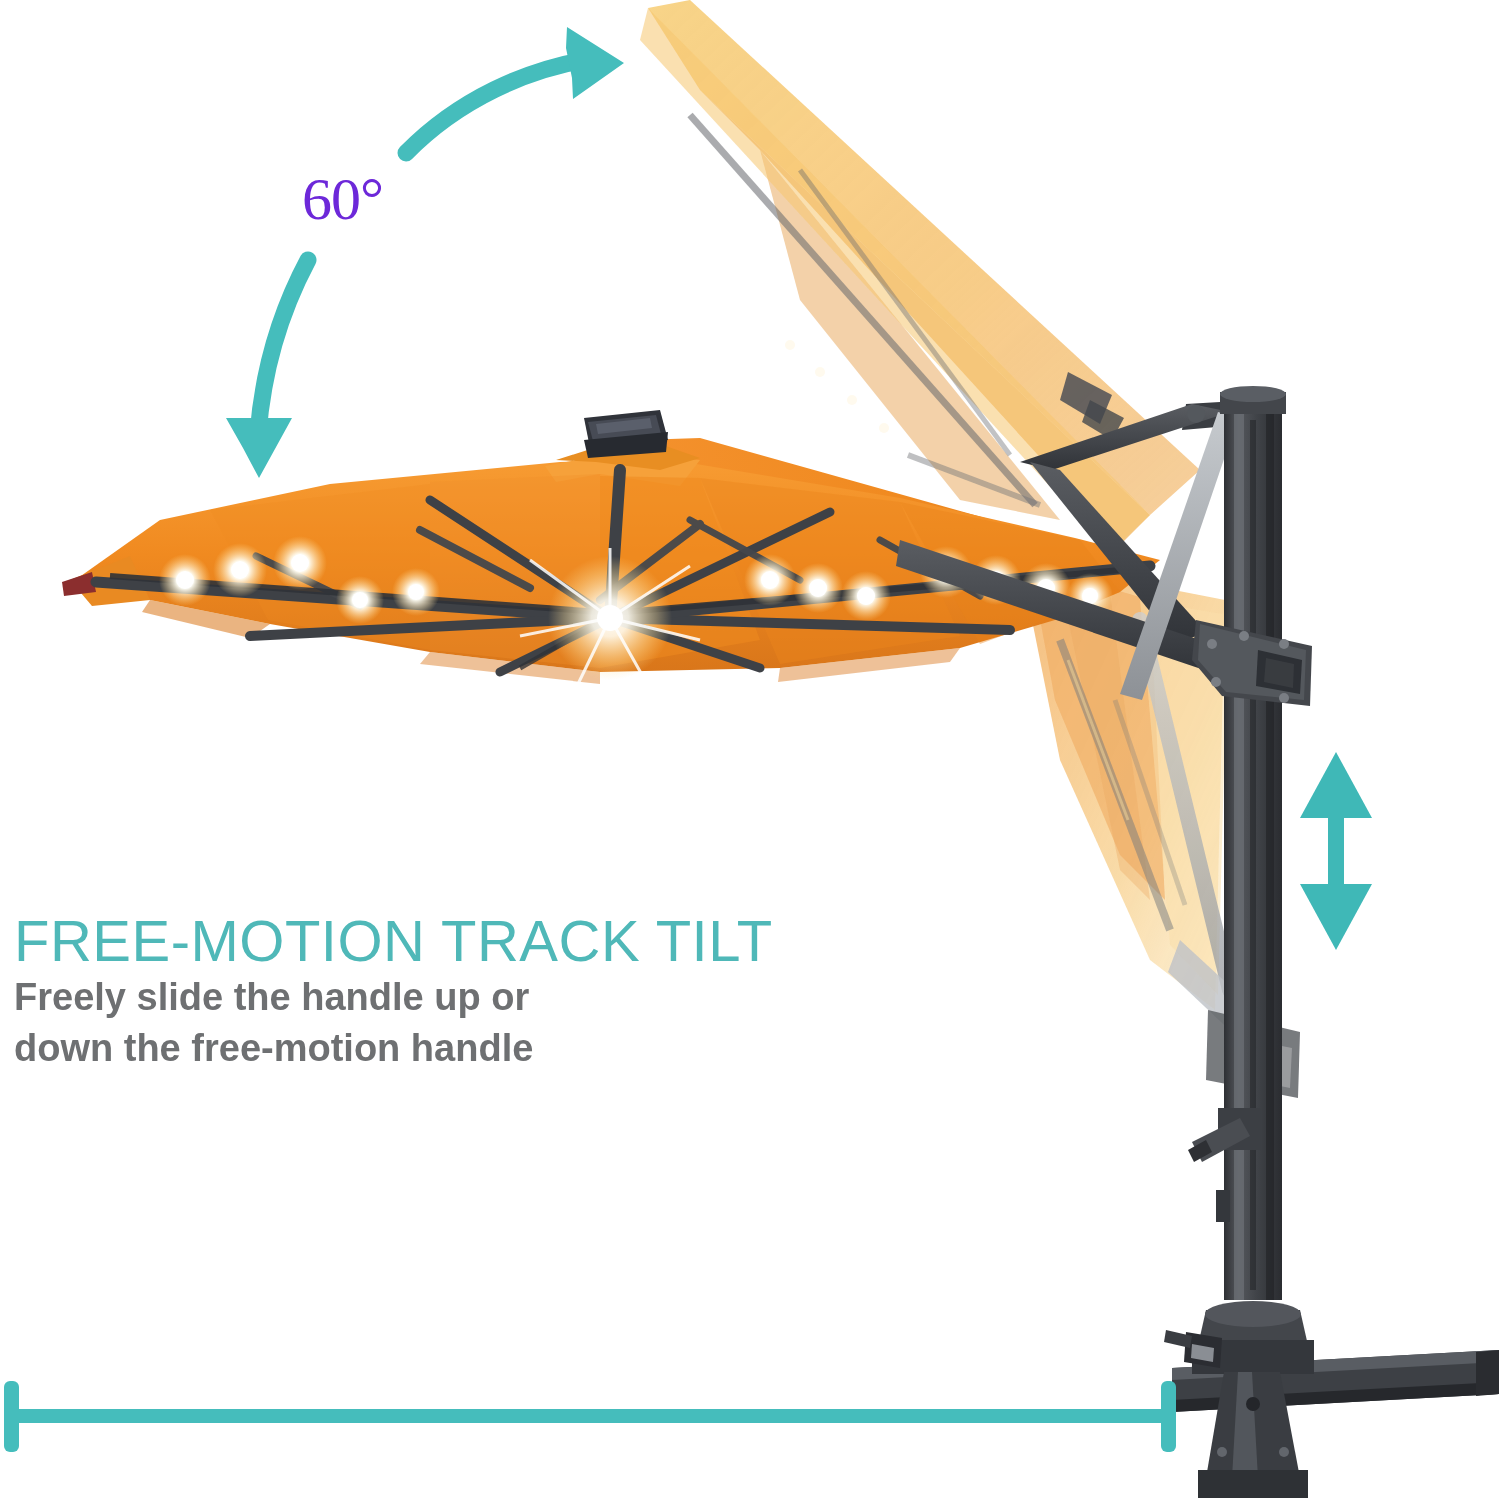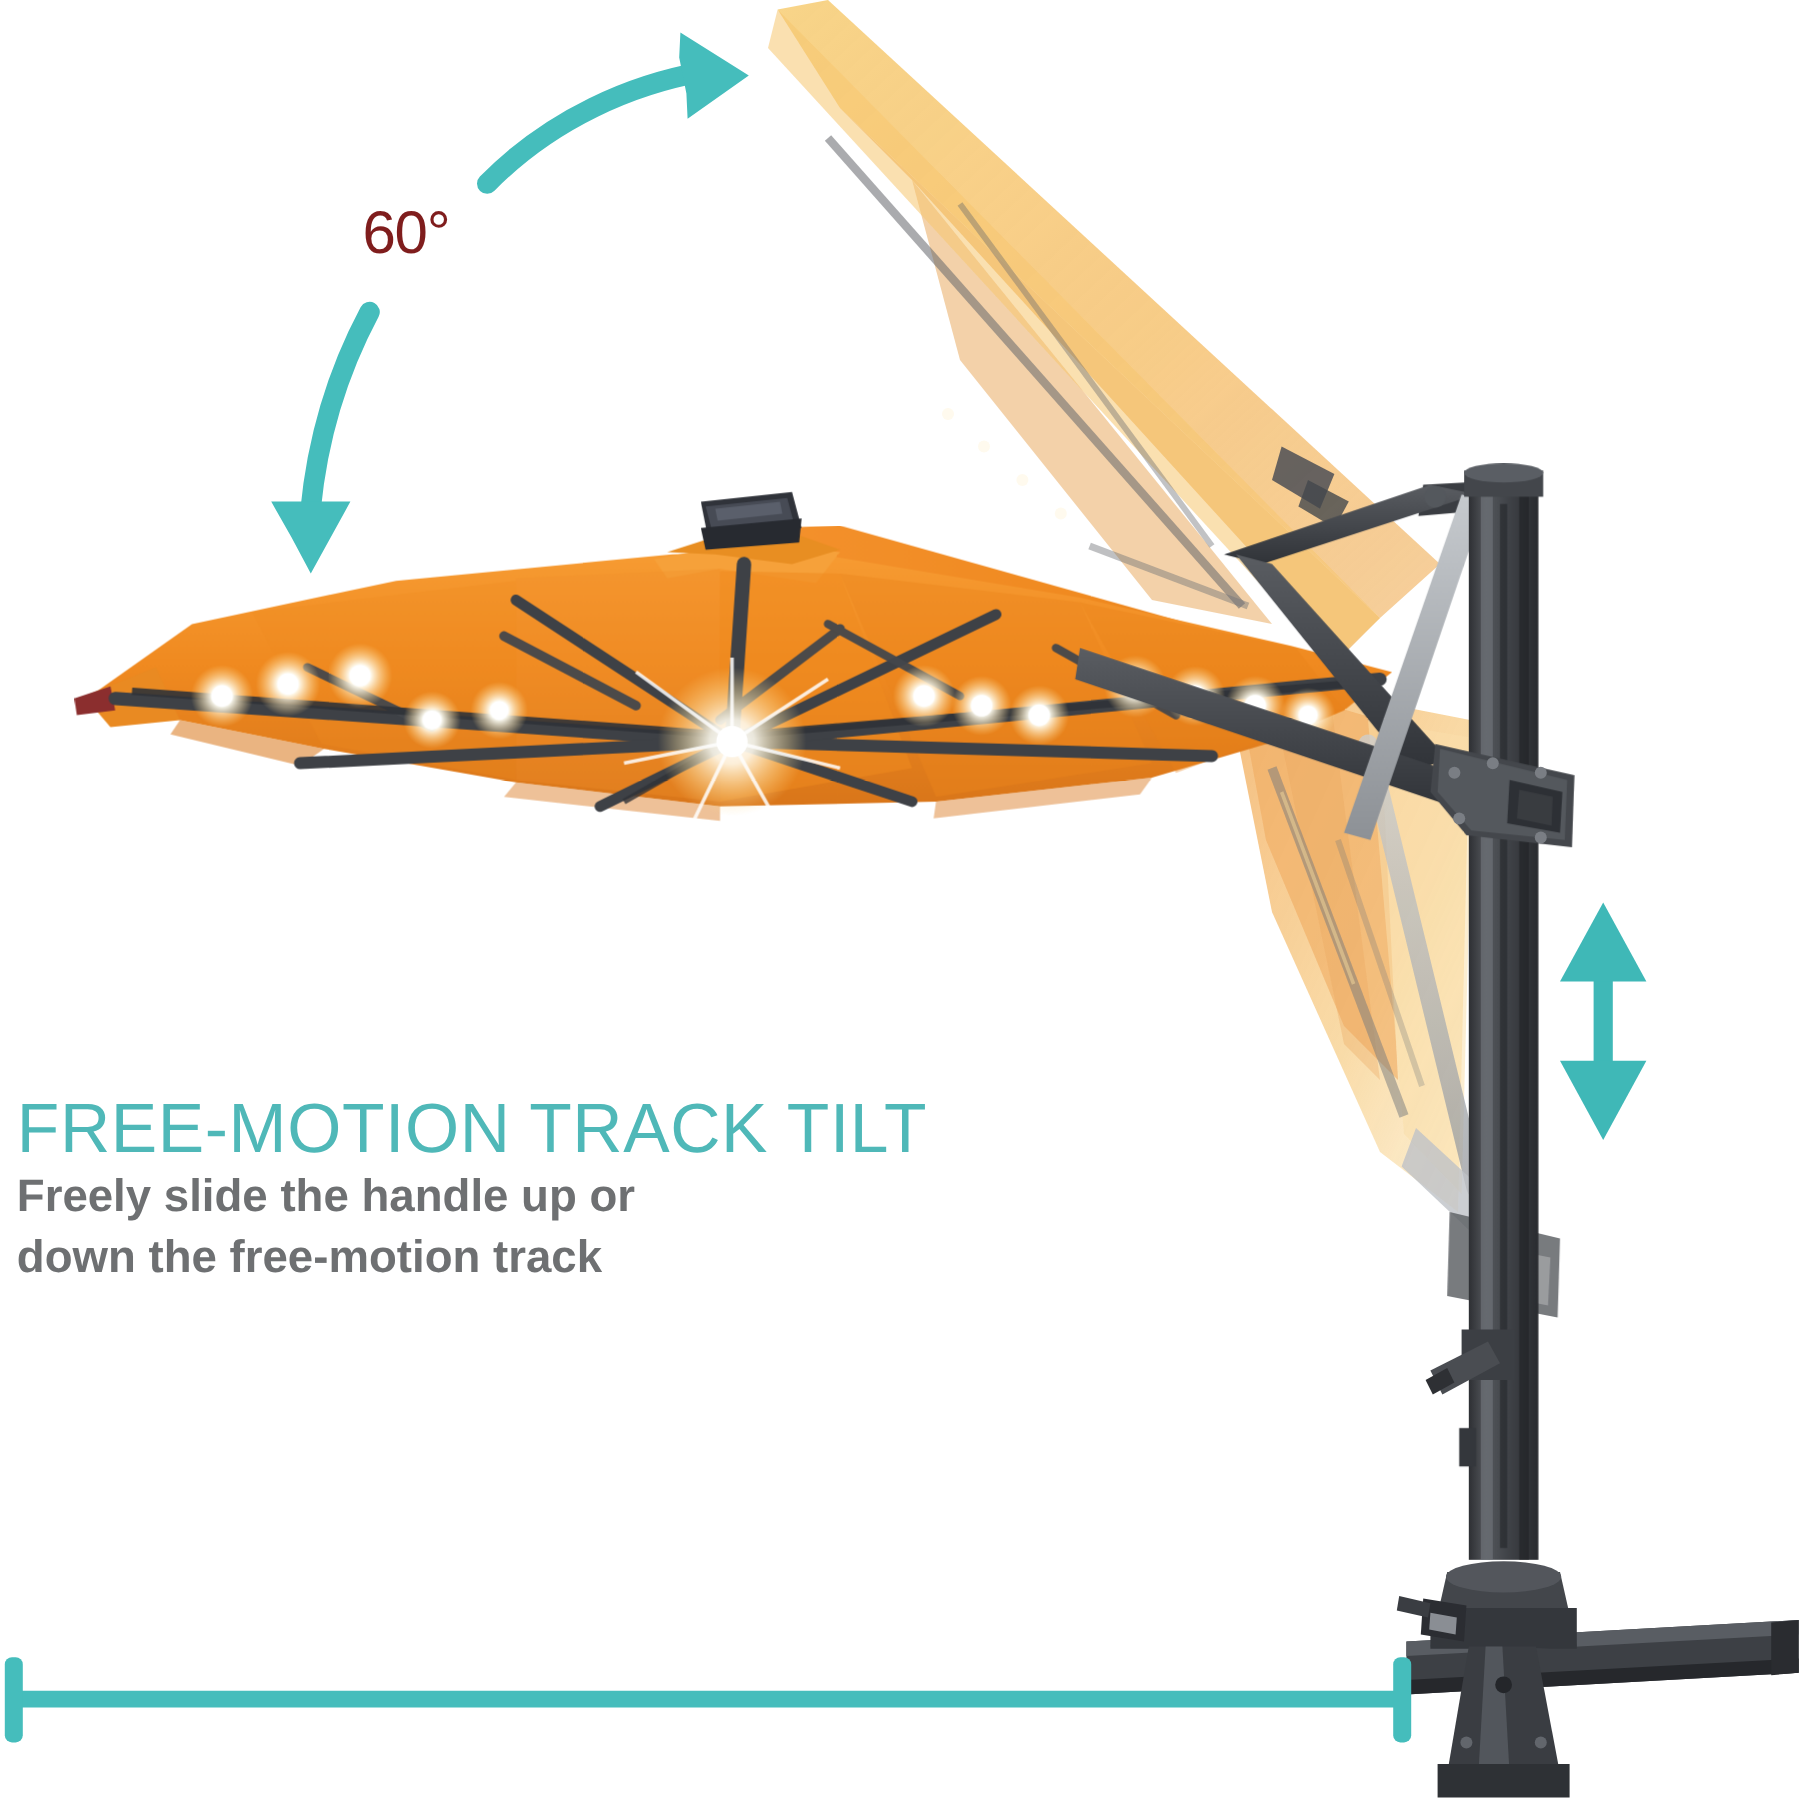--- a/index.html
+++ b/index.html
@@ -44,24 +44,25 @@
     font-weight: 700;
     color: #6E7072;
     width: 640px;
     margin-top: 24px;
   }
   #body-copy div { white-space: nowrap; }
   #angle-label {
     position: absolute;
     left: 302px;
     top: 165px;
-    font-size: 50px;
+    font-size: 60px;
     font-weight: 500;
-    color: #7f1d1d;
+    color: #6d28d9;
     letter-spacing: -1px;
+    font-family: Liberation Serif, serif;
   }
   #shade-label {
     position: absolute;
     left: 368px;
     top: 1338px;
     font-size: 37px;
     font-weight: 300;
     color: #757779;
     white-space: nowrap;
   }
@@ -354,17 +355,17 @@
       <rect x="1161" y="1381" width="15" height="71" rx="6"></rect>
     </g>
   </svg>
 
   <div id="angle-label">60°</div>
 
   <h1 id="headline">FREE-MOTION TRACK TILT</h1>
 
   <div id="body-copy">
     <div>Freely slide the handle up or</div>
-    <div>down the free-motion track</div>
+    <div>down the free-motion handle</div>
   </div>
 
 
 </div>
 
 </body></html>

